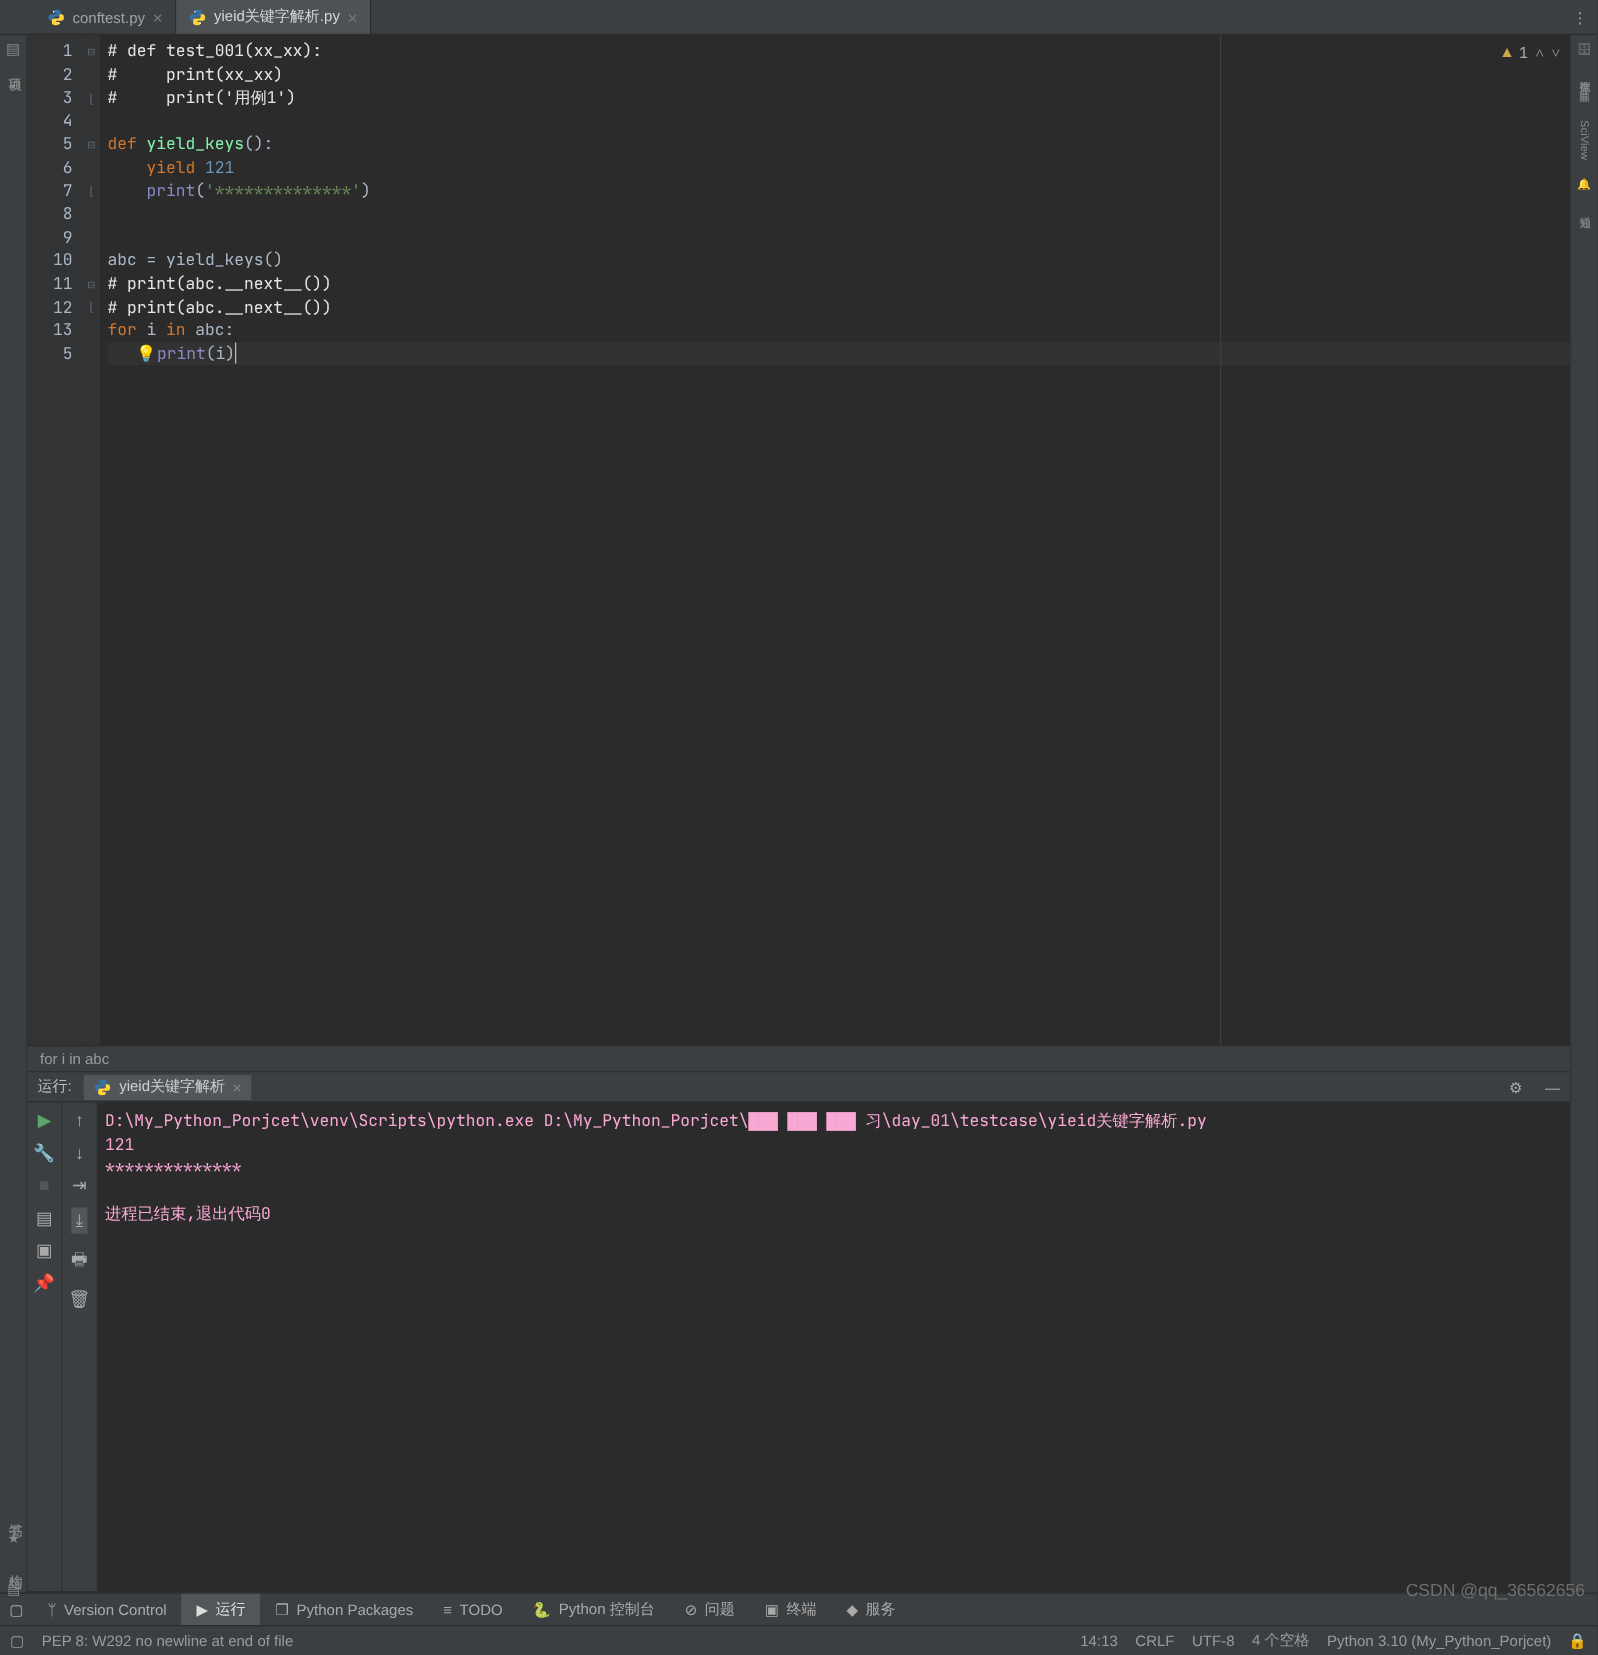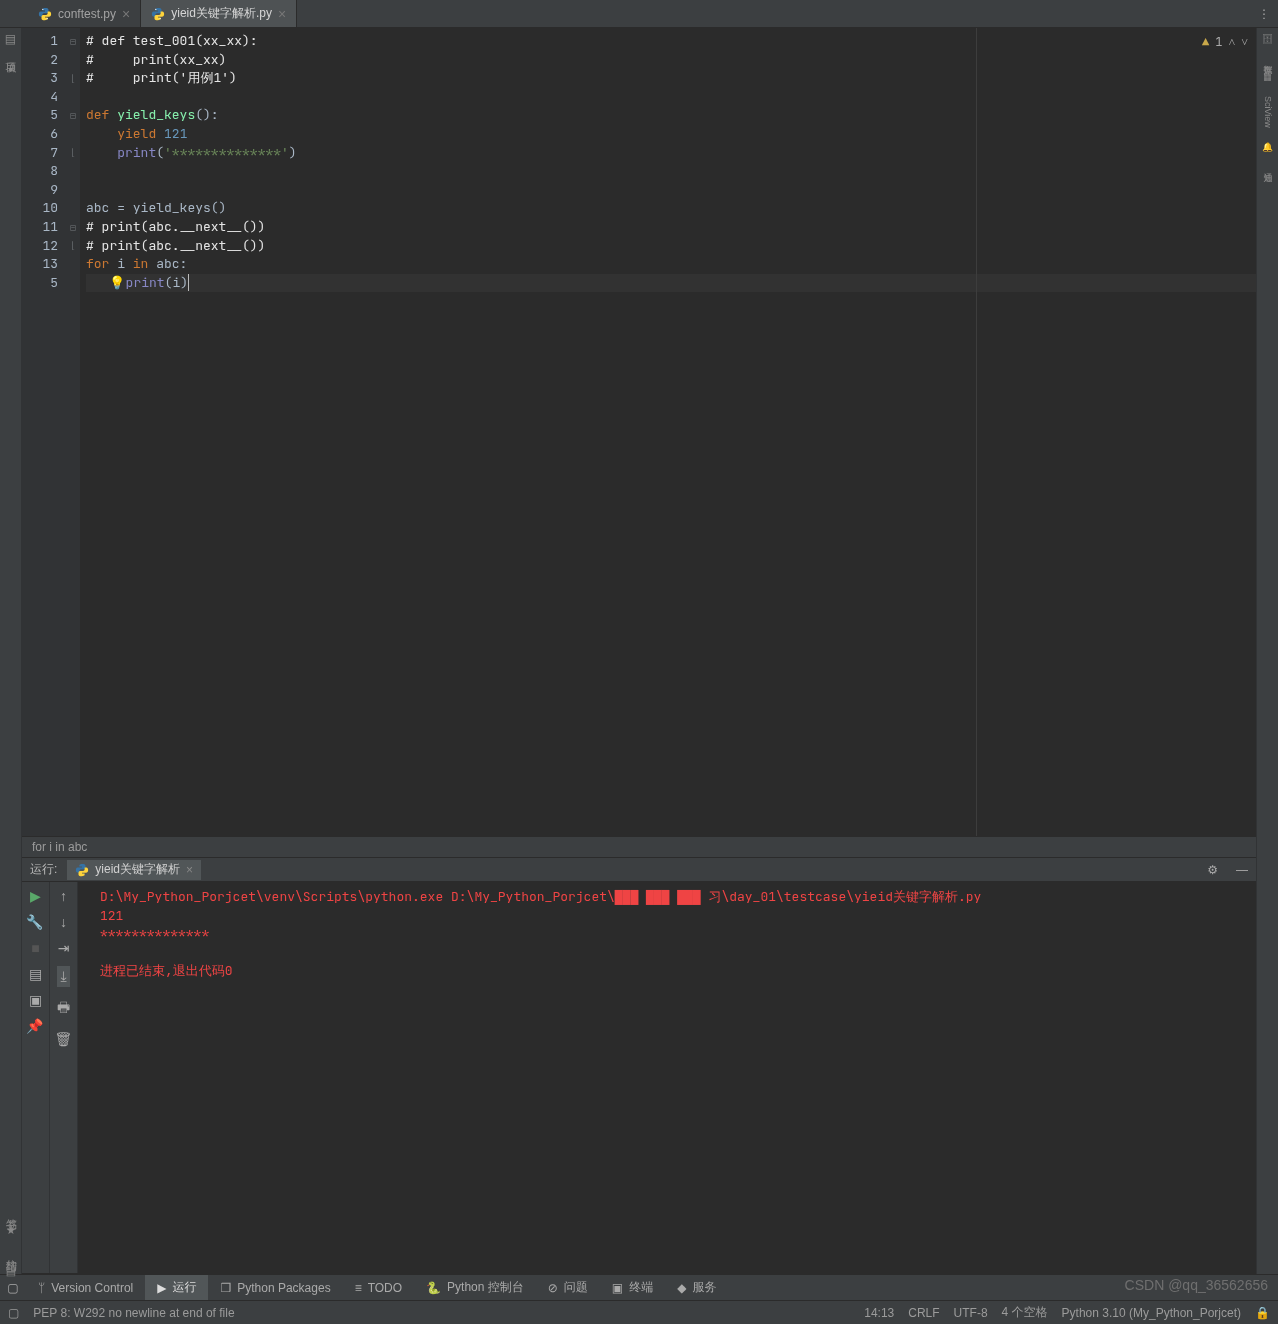--- a/index.html
+++ b/index.html
@@ -135,22 +135,22 @@
     width: 28px; background:#3c3f41; border-right:1px solid #313335;
     display:flex; flex-direction:column; align-items:center; padding-top:6px; gap:10px;
   }
   .run-side2 {
     width: 28px; background:#3c3f41; border-right:1px solid #313335;
     display:flex; flex-direction:column; align-items:center; padding-top:6px; gap:10px;
   }
   .run-side1 .btn, .run-side2 .btn { color:#aaa; cursor:pointer; font-size:14px; }
   .play { color:#59a869 !important; }
   .run-output {
-    flex:1; padding: 6px 22px; overflow:auto;
-    color:#ef4444;
+    flex:1; padding: 6px 6px; overflow:auto;
+    color:#f9a8d4;
   }
   .run-output .line { height: 18.6px; white-space: pre; }
 
   
   .left-strip {
     position: absolute; left:0; bottom: 46px;
     width: 22px; display:flex; flex-direction:column; align-items:center;
     gap: 14px; color:#888; font-size: 11px;
   }
   .left-strip .v { writing-mode: vertical-rl; text-orientation: mixed; }
@@ -169,21 +169,21 @@
   
   .status {
     height: 24px; background:#3c3f41;
     border-top:1px solid #2b2b2b;
     display:flex; align-items:center;
     padding: 0 8px; gap: 14px;
     color:#9b9b9b; font-size: 12px;
   }
   .status .spacer { flex:1; }
   .watermark {
-    position: absolute; right: 10px; bottom: 31px;
+    position: absolute; right: 10px; bottom: 44px;
     color: #6f6f6f; font-size: 14px;
   }
 </style>
 </head>
 <body>
 
 <div class="tabs">
   <div class="tab">
     <svg class="py-icon" viewBox="0 0 16 16">
         <path fill="#3572A5" d="M8 1c-3 0-3 1.5-3 1.5V4h3v1H3S1 5 1 8s2 3 2 3h2V9s0-2 2-2h3s2 0 2-2V3s0-2-3-2H8z"></path>

